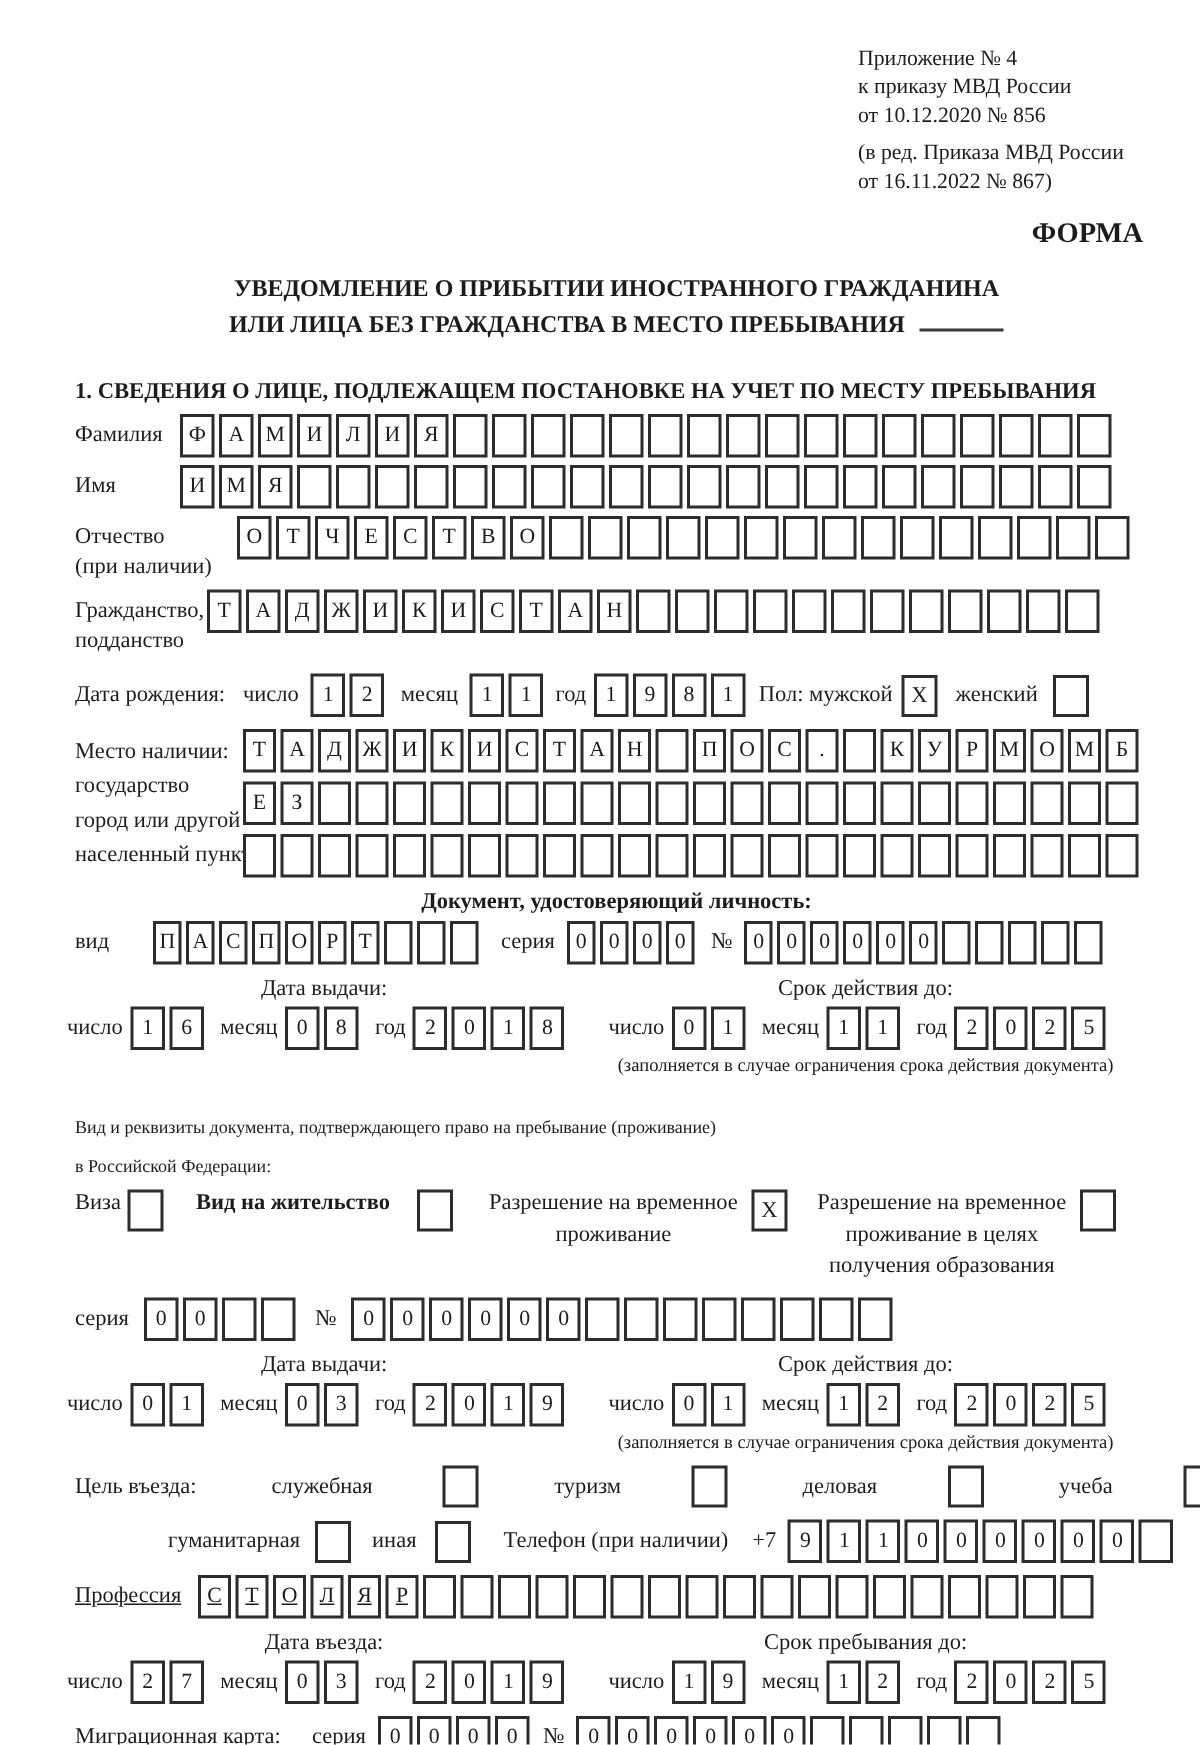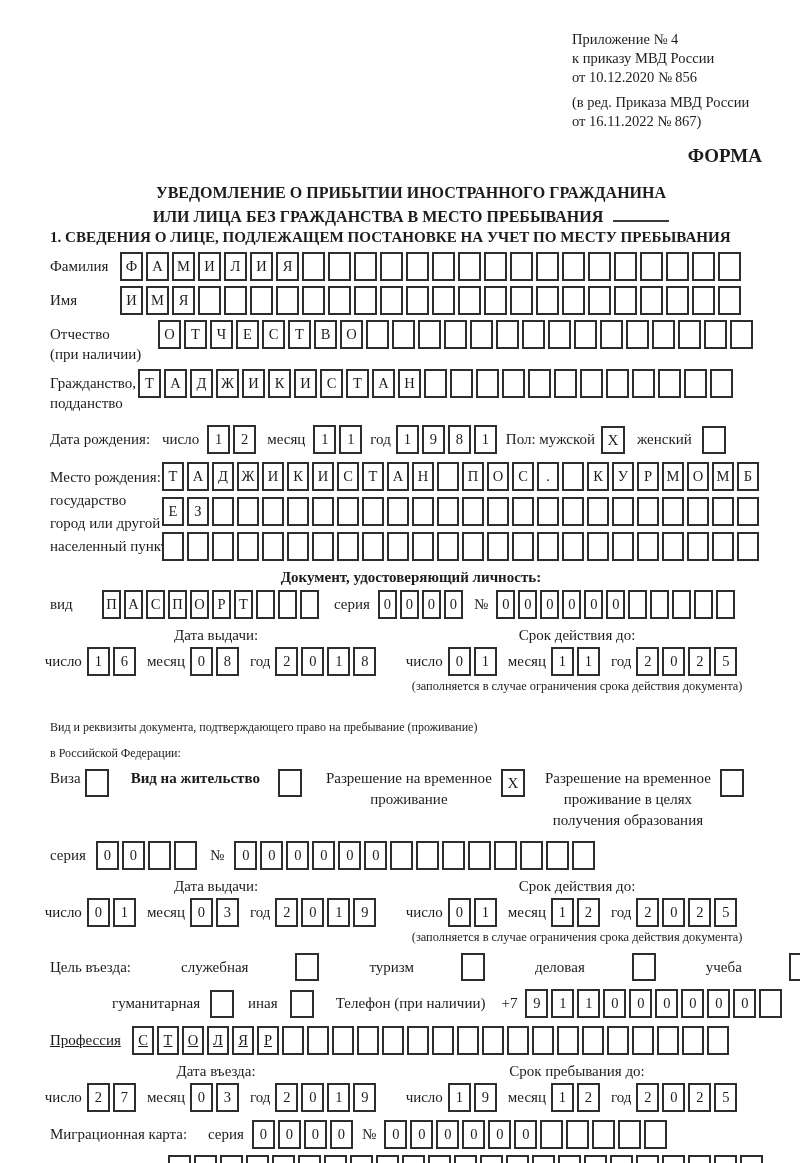--- a/index.html
+++ b/index.html
@@ -6,21 +6,21 @@
   body{width:800px;height:1163px;overflow:hidden;font-family:"Liberation Serif","DejaVu Serif",serif;color:#1c1c1c;}
   .page{width:800px;height:1163px;box-sizing:border-box;padding:30px 28px 0 50px;}
 
   .annex{margin-left:auto;width:200px;font-size:14.5px;line-height:19px;}
   .annex .gap{margin-top:6px;}
   .forma{ text-align:right;padding-right:10px;font-weight:bold;font-size:19px;margin-top:14px;}
 
   .title{text-align:center;font-weight:bold;font-size:16px;margin-top:14px;line-height:1.5;}
   .title-underline{display:inline-block;width:56px;border-bottom:2px solid #3a3a3a;height:0.85em;margin-left:10px;}
 
-  .sec-head{font-weight:bold;font-size:15.1px;margin-bottom:6px;}
+  .sec-head{font-weight:bold;font-size:15.1px;margin-top:24px;margin-bottom:6px;}
 
   .row{display:flex;align-items:flex-start;margin-top:5px;}
   .lbl{font-size:15px;line-height:20px;padding-top:4px;flex:0 0 auto;}
   .w70{width:70px;} .w88{width:88px;} .w108{width:108px;} .w98{width:98px;} .w118{width:118px;}
   .cells{display:flex;flex-wrap:nowrap;}
   .cell{flex:0 0 auto;width:19px;height:25px;border:2px solid #2d2d2d;margin-right:3px;text-align:center;line-height:25px;font-size:14.5px;background:#fff;}
   .s25 .cell{width:18px;}
   .tight .cell{width:15px;margin-right:3px;}
   .stack{display:flex;flex-direction:column;}
   .stack .cells{margin-top:0;}
@@ -216,21 +216,21 @@
         <span class="cell">1</span>
       </span>
     <span class="ilbl" style="margin-left:6px;margin-right:6px;">Пол: мужской</span>
     <span class="checkbox">X</span>
     <span class="ilbl" style="margin-left:12px;margin-right:10px;">женский</span>
     <span class="checkbox"></span>
   </div>
 
   <div class="row" style="margin-top:8px;">
     <div class="lbl w98" style="line-height:23px;white-space:nowrap;">
-      <div>Место рождения:</div>
+      <div>Место наличии:</div>
       <div>государство</div>
       <div>город или другой</div>
       <div>населенный пункт</div>
     </div>
     <div class="stack s25" style="margin-left:14px;">
       <div class="cells">
           <span class="cell">Т</span>
           <span class="cell">А</span>
           <span class="cell">Д</span>
           <span class="cell">Ж</span>

